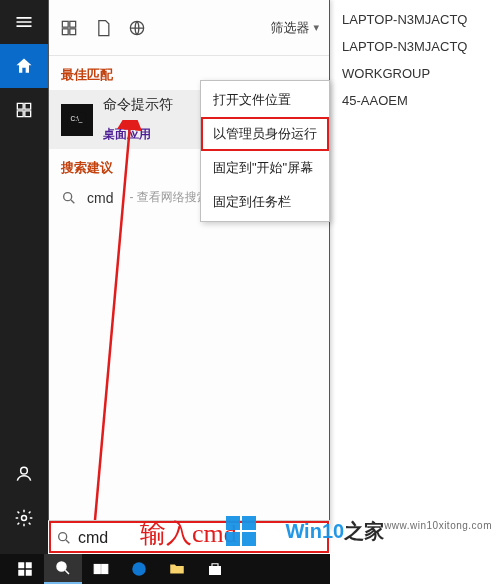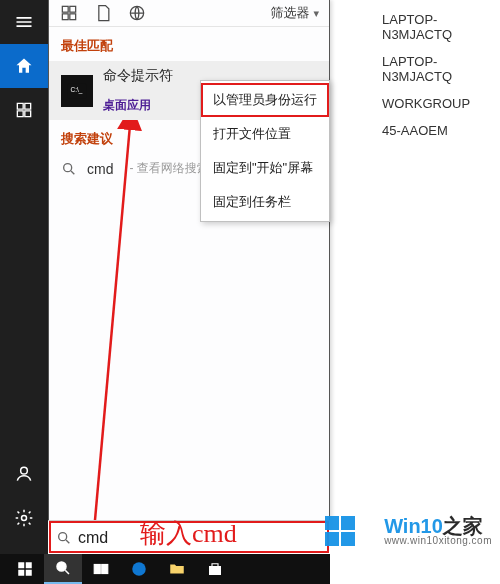--- a/index.html
+++ b/index.html
@@ -19,21 +19,21 @@
   .rail-item.active { background: #0b6bcb; }
   .rail svg { width: 20px; height: 20px; fill: currentColor; }
 
   
   .search-panel {
     position: absolute; left: 48px; top: 0; bottom: 54px; width: 282px;
     background: #fdfdfe; border: 1px solid #555; border-top: none; box-shadow: 2px 0 4px rgba(0,0,0,0.15);
     display: flex; flex-direction: column;
   }
   .panel-header {
-    height: 27px; display: flex; align-items: center; gap: 14px; padding: 0 10px;
+    height: 56px; display: flex; align-items: center; gap: 14px; padding: 0 10px;
     border-bottom: 1px solid #e5e5e5;
   }
   .panel-header .hicon { width: 20px; height: 20px; color: #4a4a4a; display:flex; align-items:center; justify-content:center;}
   .panel-header .hicon svg { width: 20px; height: 20px; fill: none; stroke: currentColor; stroke-width:1.5;}
   .panel-header .spacer { flex: 1; }
   .panel-header .filter-label { font-size: 13px; color: #333; display:flex; align-items:center; gap:4px;}
   .panel-header .chev { font-size: 11px; color: #666; }
 
   .section-title { font-size: 13px; font-weight: 600; color: #c2410c; padding: 10px 12px 6px; }
 
@@ -80,38 +80,38 @@
     background: #101010; display:flex; align-items:center; padding-left:6px;
   }
   .tb-btn { width: 38px; height: 30px; display:flex; align-items:center; justify-content:center; color:#fff; cursor:pointer;}
   .tb-btn.active { border-bottom: 2px solid #76b9ed; background:#333;}
   .tb-btn svg { width:18px; height:18px; fill:currentColor; }
 
   
   .sysinfo {
     position: absolute; left: 334px; top: 0; right: 0; bottom: 0; padding: 6px; font-size: 13px; color: #333;
   }
-  .sysinfo .line { padding: 6px 2px; margin-left: 40px; }
+  .sysinfo .line { padding: 6px 2px; }
   .sysinfo .link { color: #0b59c3; }
 
   
   .arrow-svg { position:absolute; left:70px; top:120px; pointer-events:none; }
 
   
   .annotation {
     position: absolute; bottom: 33px; left: 140px; font-size: 26px; color: #e21b1b; font-family: SimSun, serif; pointer-events:none;
   }
 
   
   .watermark {
     position: absolute; right: 8px; bottom: 38px; display: flex; align-items:center; gap: 6px; opacity: 0.95;
   }
   .win-logo { display:grid; grid-template-columns: 14px 14px; grid-template-rows: 14px 14px; gap:2px; }
   .win-logo div { background:#1793e6; }
-  .wm-text { display:flex; flex-direction:column; line-height:1;margin-left:23px; }
+  .wm-text { display:flex; flex-direction:row; line-height:1;margin-left:23px; }
   .wm-top { font-size: 20px; font-weight:600; color:#1f1f1f; }
   .wm-top span { color:#1793e6; }
   .wm-bottom { font-size: 10px; color:#666; letter-spacing:0.5px;}
 </style>
 </head>
 <body>
 
 <div class="sysinfo">
   <div class="line">LAPTOP-N3MJACTQ</div>
   <div class="line">LAPTOP-N3MJACTQ</div>
@@ -212,22 +212,22 @@
           <circle cx="10" cy="10" r="6"></circle>
           <path d="M20 20l-5-5"></path>
         </svg>
     </span>
     <span class="stext">cmd</span>
     <span class="shint">- 查看网络搜索结果</span>
   </div>
 </div>
 
 <div class="context-menu">
+  <div class="ctx-item">打开文件位置</div>
   <div class="ctx-item highlight">以管理员身份运行</div>
-  <div class="ctx-item">打开文件位置</div>
   <div class="ctx-item">固定到"开始"屏幕</div>
   <div class="ctx-item">固定到任务栏</div>
 </div>
 
 <div class="search-input-wrap">
   <span class="sicon">
     <svg viewBox="0 0 24 24">
         <circle cx="10" cy="10" r="6"></circle>
         <path d="M20 20l-5-5"></path>
       </svg>

